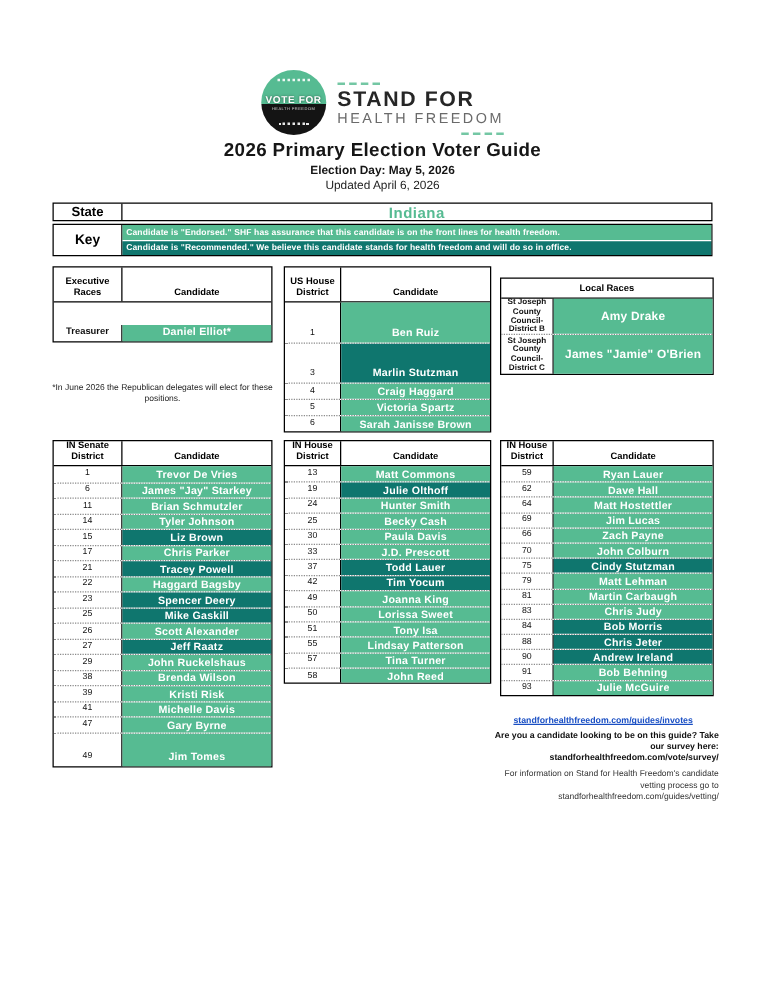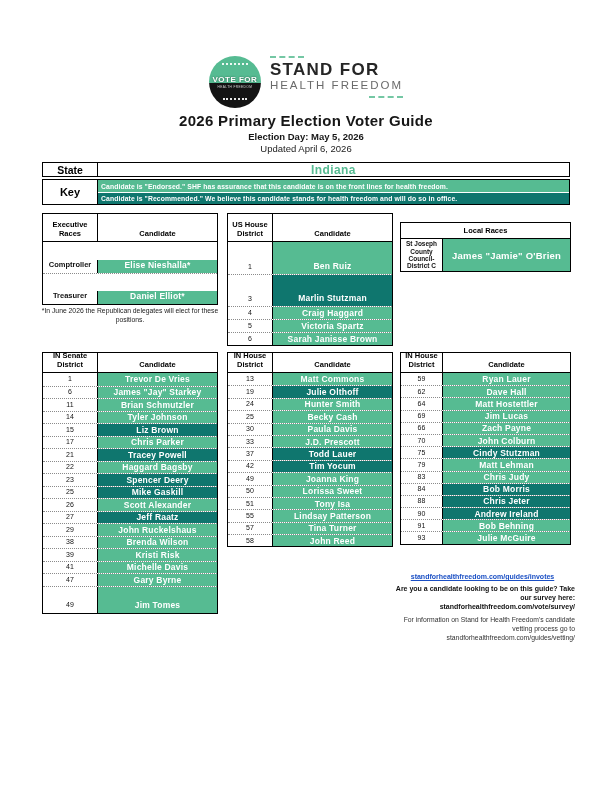--- a/index.html
+++ b/index.html
@@ -1,21 +1,21 @@
 <!DOCTYPE html>
 <html><head>
 <meta charset="utf-8">
 <style>
   * { margin:0; padding:0; box-sizing:border-box; }
   html,body { background:#e8e8e8; }
   body { font-family:"Liberation Sans", sans-serif; }
   .page { position:relative; width:612px; height:792px; margin:0 auto; background:#fff; overflow:hidden; }
 
   
-  .logo-block { position:absolute; top:56px; left:0; right:0; display:flex; justify-content:center; align-items:flex-start; gap:9px; }
+  .logo-block { position:absolute; top:56px; left:0; right:0; display:flex; justify-content:center; align-items:flex-end; gap:9px; }
   .badge { width:52px; height:52px; border-radius:50%; overflow:hidden; position:relative; flex:0 0 auto;
            background:linear-gradient(180deg,#56bb92 0 52%,#141414 52% 100%); }
   .badge-dots-top { position:absolute; top:7px; left:13px; width:26px; border-top:2px dotted #ffffff; opacity:.9; }
   .badge-dots-bottom { position:absolute; bottom:8px; left:14px; width:24px; border-top:2px dotted #ffffff; opacity:.9; }
   .badge-vote { position:absolute; top:19px; left:0; width:100%; text-align:center; color:#fff; font-weight:bold; font-size:8px; letter-spacing:.5px; text-shadow:0 0 2px rgba(0,0,0,.55); }
   .badge-sub { position:absolute; top:29px; left:0; width:100%; text-align:center; color:#d8d8d8; font-size:3.2px; letter-spacing:.4px; }
   .wordmark { display:flex; flex-direction:column; }
   .wm-dash-top { width:34px; border-top:2px dashed #74c7a4; margin-bottom:3px; }
   .wm-line1 { font-size:17px; font-weight:800; color:#262626; letter-spacing:1.3px; line-height:1.05; }
   .wm-line2 { font-size:11.5px; color:#6a6a6a; letter-spacing:2px; line-height:1.2; }
@@ -137,24 +137,20 @@
       <div class="key-row recommended">Candidate is "Recommended." We believe this candidate stands for health freedom and will do so in office.</div>
     </div>
   </div>
 
   <div class="race-table" id="tbl-executive">
       <div class="thead">
         <div class="th th-district">Executive Races</div>
         <div class="th th-candidate">Candidate</div>
       </div>
       <div class="trow">
-        <div class="td-district">Comptroller</div>
-        <div class="td-candidate endorsed">Elise Nieshalla*</div>
-      </div>
-      <div class="trow">
         <div class="td-district">Treasurer</div>
         <div class="td-candidate endorsed">Daniel Elliot*</div>
       </div>
     </div>
   <div class="race-table" id="tbl-us-house">
       <div class="thead">
         <div class="th th-district">US House District</div>
         <div class="th th-candidate">Candidate</div>
       </div>
       <div class="trow tall">
@@ -175,20 +171,24 @@
       </div>
       <div class="trow">
         <div class="td-district">6</div>
         <div class="td-candidate endorsed">Sarah Janisse Brown</div>
       </div>
     </div>
   <div class="race-table" id="tbl-local">
       <div class="thead">
         <div class="th th-span">Local Races</div>
       </div>
+      <div class="trow">
+        <div class="td-district">St Joseph County Council-District B</div>
+        <div class="td-candidate endorsed">Amy Drake</div>
+      </div>
       <div class="trow tall">
         <div class="td-district">St Joseph County Council-District C</div>
         <div class="td-candidate endorsed">James "Jamie" O'Brien</div>
       </div>
     </div>
   <div class="race-table" id="tbl-senate">
       <div class="thead">
         <div class="th th-district">IN Senate District</div>
         <div class="th th-candidate">Candidate</div>
       </div>
@@ -356,20 +356,24 @@
         <div class="td-district">70</div>
         <div class="td-candidate endorsed">John Colburn</div>
       </div>
       <div class="trow">
         <div class="td-district">75</div>
         <div class="td-candidate recommended">Cindy Stutzman</div>
       </div>
       <div class="trow">
         <div class="td-district">79</div>
         <div class="td-candidate endorsed">Matt Lehman</div>
+      </div>
+      <div class="trow">
+        <div class="td-district">81</div>
+        <div class="td-candidate endorsed">Martin Carbaugh</div>
       </div>
       <div class="trow">
         <div class="td-district">83</div>
         <div class="td-candidate endorsed">Chris Judy</div>
       </div>
       <div class="trow">
         <div class="td-district">84</div>
         <div class="td-candidate recommended">Bob Morris</div>
       </div>
       <div class="trow">

